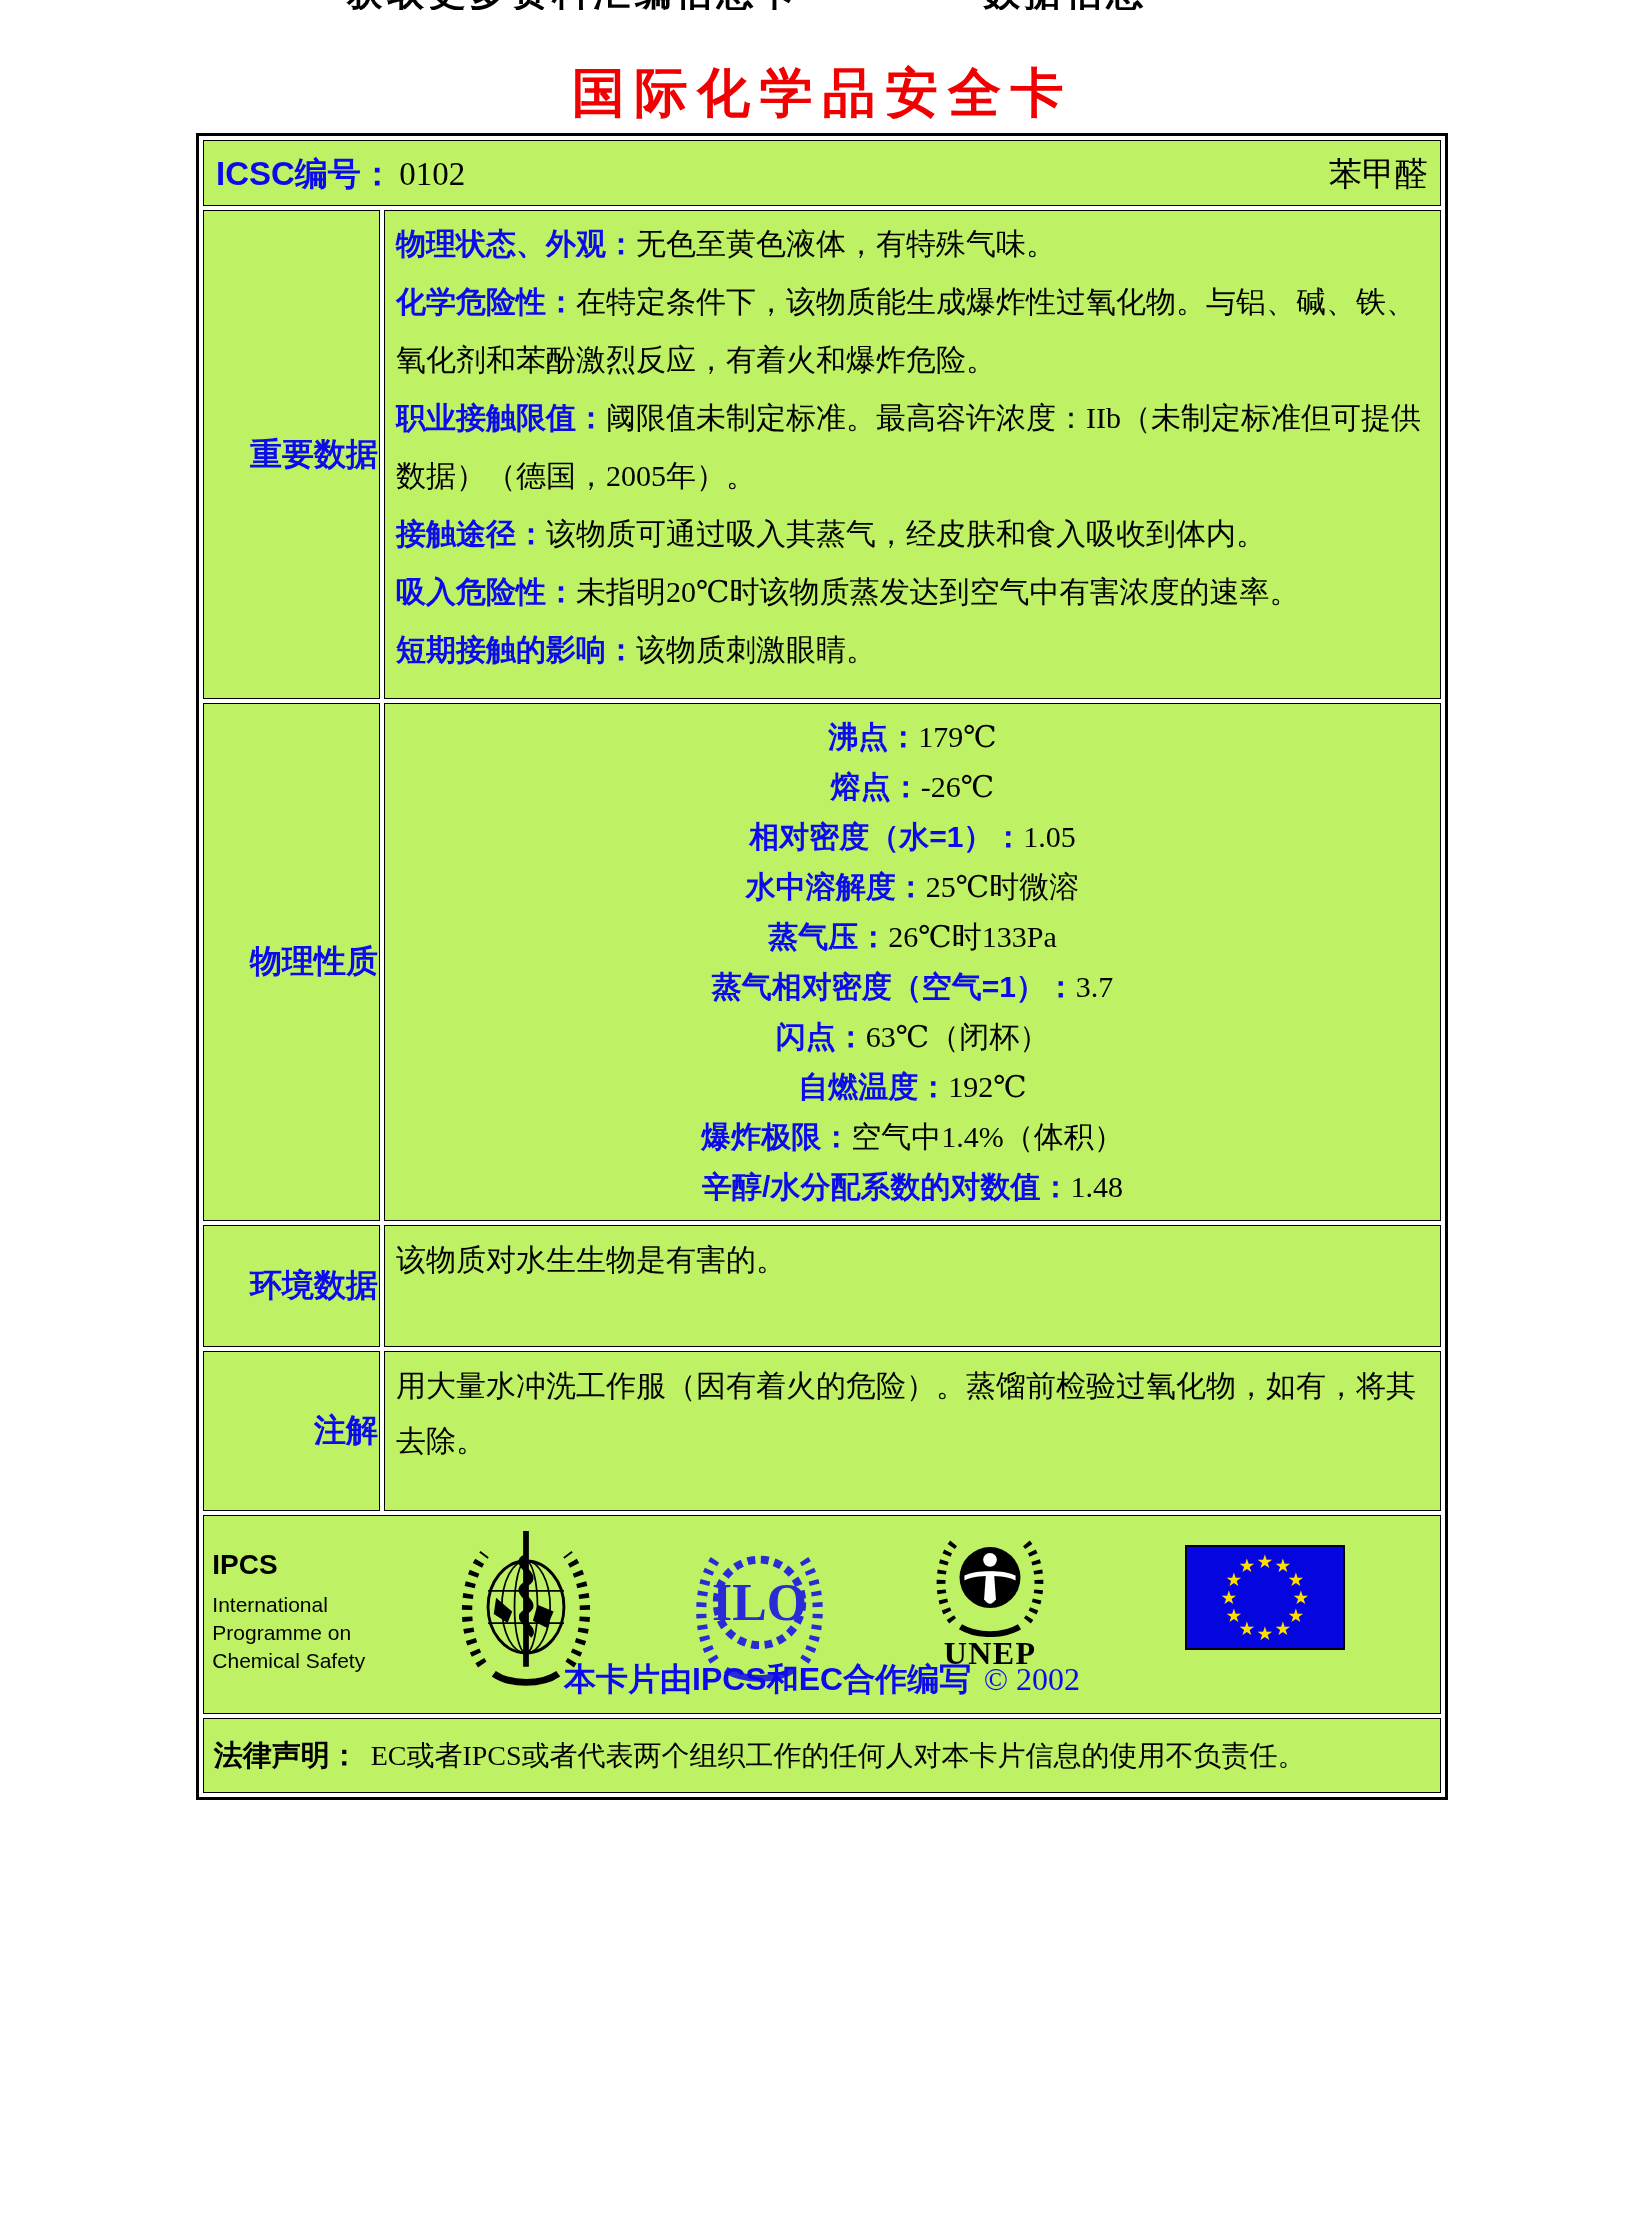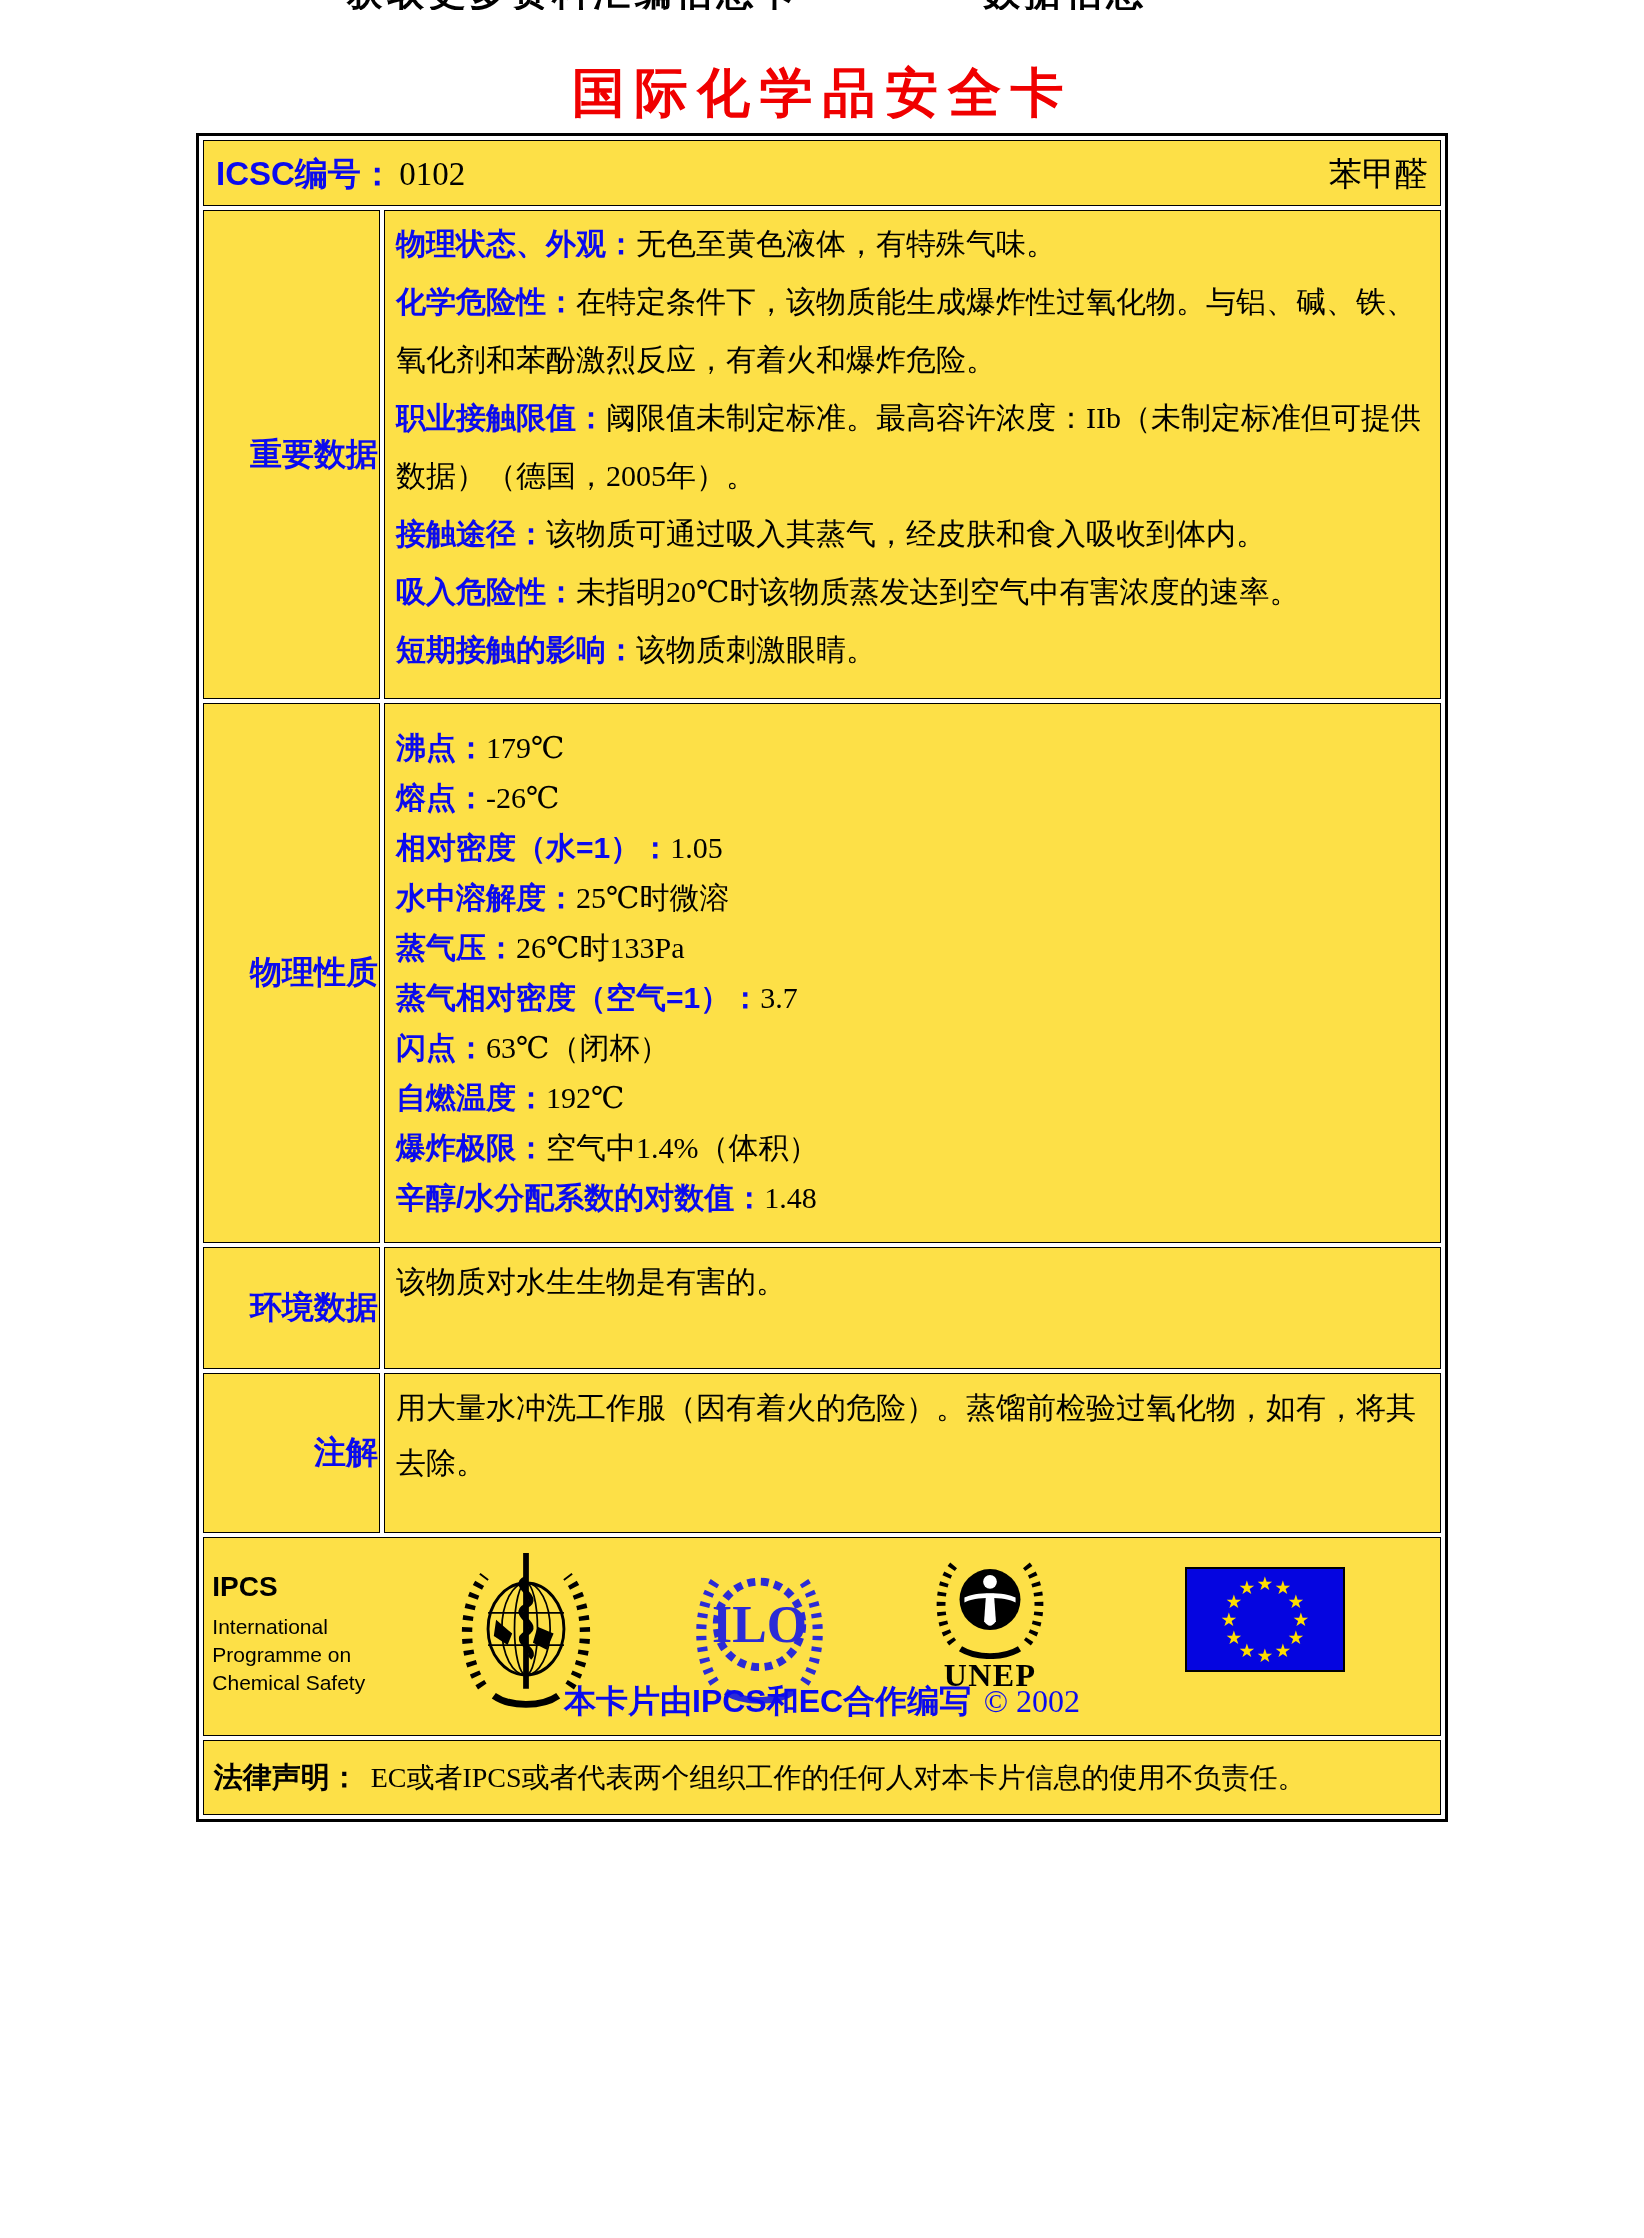--- a/index.html
+++ b/index.html
@@ -21,21 +21,21 @@
     font-family:"Liberation Sans","DejaVu Sans",sans-serif;font-weight:bold;
     font-size:53px;letter-spacing:9.7px;color:var(--title-red,#f00000);white-space:nowrap;
   }
 
   
   .card-wrap{
     position:absolute;left:196px;top:133px;width:1246px;
     border:3.5px solid #000;background:#fff;
   }
   table.card{width:100%;border-collapse:separate;border-spacing:4.2px;}
-  td{border:1.4px solid #000;vertical-align:top;background:#fde047;}
+  td{border:1.4px solid #000;vertical-align:top;background:#bef264;}
   td.sec-label{
     width:173px;text-align:right;vertical-align:middle;
     font-family:"Liberation Sans","DejaVu Sans",sans-serif;font-weight:bold;
     font-size:32px;color:var(--accent-blue,#0b0bee);
   }
   .inl-label{
     font-family:"Liberation Sans","DejaVu Sans",sans-serif;font-weight:bold;
     color:var(--accent-blue,#0b0bee);
   }
 
@@ -43,21 +43,21 @@
   .icsc-row{display:flex;justify-content:space-between;align-items:flex-start;
     padding:9.7px 11px 7px 11px;font-size:33px;}
   .icsc-left .inl-label{font-size:33px;}
   .icsc-num{margin-left:5.5px;}
 
   
   .imp-cell{padding:4.2px 11px;}
   .imp-cell p{margin:0;font-size:30px;line-height:58px;}
 
   
-  .phys-cell{padding:19px 11px;}
+  .phys-cell{padding:8px 11px;text-align:center;}
   .phys-cell div{font-size:30px;line-height:50px;white-space:nowrap;}
 
   .plain-cell{padding:5.5px 11px;font-size:30px;line-height:55px;}
 
   
   .logos-cell{position:relative;height:197px;padding:0;}
   .ipcs-block{position:absolute;left:8.3px;top:33px;
     font-family:"Liberation Sans","DejaVu Sans",sans-serif;color:#000;}
   .ipcs-acronym{font-weight:bold;font-size:28px;margin-bottom:9.7px;}
   .ipcs-line{font-size:21px;line-height:28px;}

